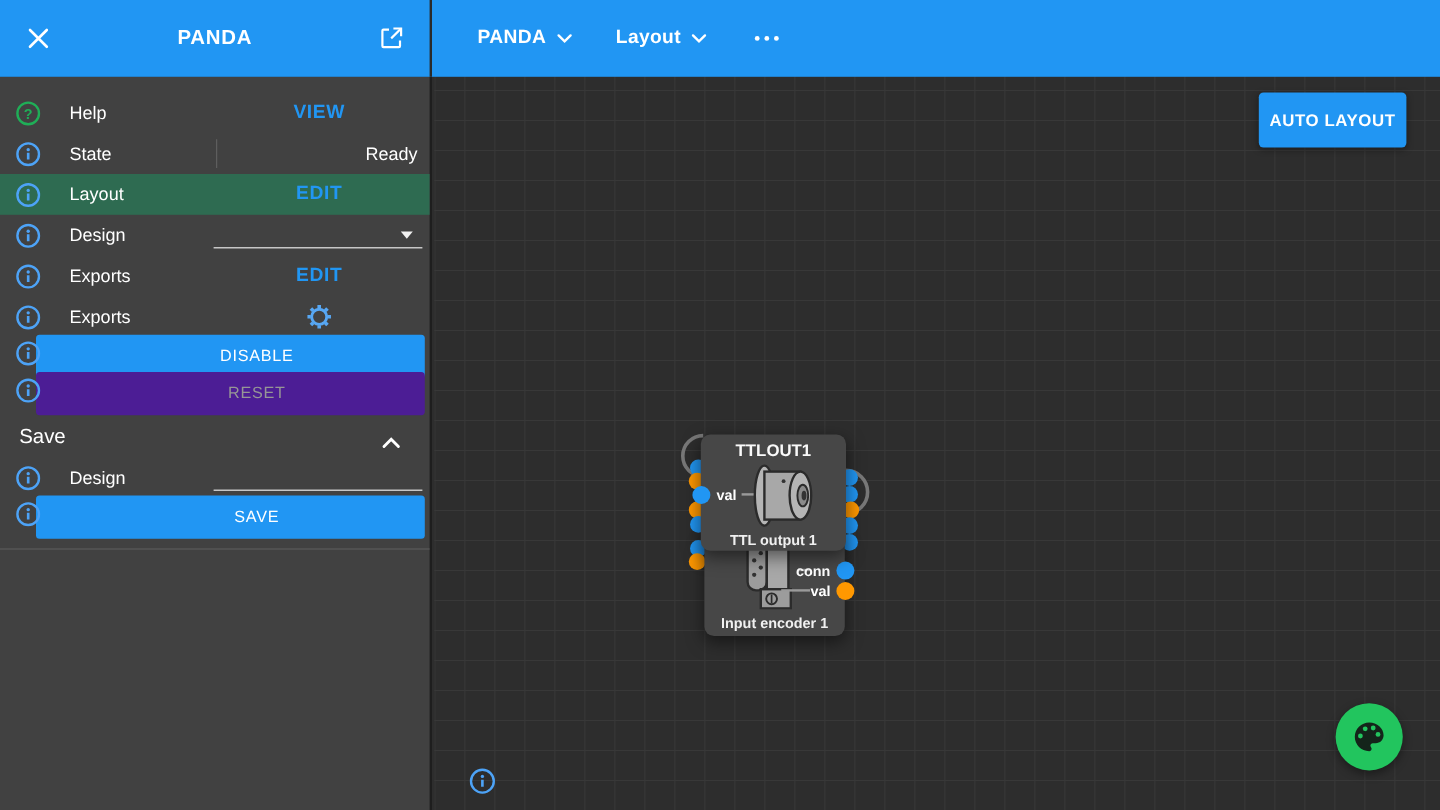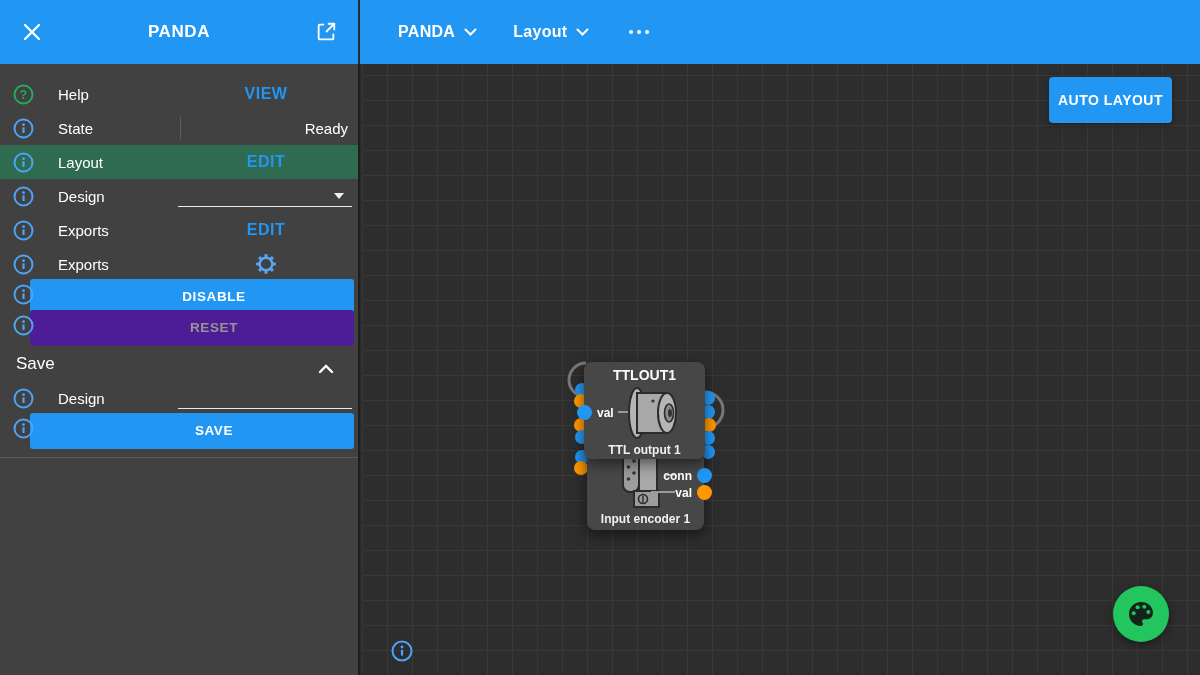--- a/index.html
+++ b/index.html
@@ -27,21 +27,21 @@
   .row .lbl { margin-left:24px; font-size:15px; color:#ffffff; }
   .row .vdiv { position:absolute; left:180px; top:5px; bottom:5px; width:1px; background:#5e5e5e; }
   .row .val { position:absolute; right:10px; font-size:15px; color:#fff; }
   .row .action { position:absolute; left:180px; width:172px; text-align:center; font-size:16px; font-weight:bold; color:#2196f3; letter-spacing:.5px; cursor:pointer; }
   .row.highlight { background:#2e6b51; }
   .row .underline { position:absolute; left:178px; right:6px; bottom:6px; border-bottom:1px solid #e8e8e8; }
   .row .dd-caret { position:absolute; right:14px; top:14px; width:0; height:0; border-left:5px solid transparent; border-right:5px solid transparent; border-top:6px solid #f0f0f0; cursor:pointer; }
   .row .center-icon { position:absolute; left:180px; width:172px; display:flex; justify-content:center; cursor:pointer; }
   .btn-row { position:relative; height:31px; display:flex; align-items:center; padding-left:30px; }
   .btn-row .cicon { position:absolute; left:13px; }
-  .pbtn { width:324px; height:36px; border:none; border-radius:3px; background:#2196f3; color:#fff; font-family:"Liberation Sans",sans-serif; font-size:13.5px; font-weight:bold; letter-spacing:.6px; cursor:pointer;padding-left:44px; }
+  .pbtn { width:324px; height:36px; border:none; border-radius:3px; background:#2196f3; color:#fff; font-family:"Liberation Sans",sans-serif; font-size:13.5px; font-weight:normal; letter-spacing:.6px; cursor:pointer;padding-left:44px; }
   .pbtn.disabled { background:#4c1d95; color:#969696; cursor:default; }
   .save-header { position:relative; height:34px; margin-top:4px; display:flex; align-items:center; padding-left:16px; font-size:17px; }
   .save-header .chev { position:absolute; right:24px; top:12px; cursor:pointer; }
   .section-divider { margin-top:11px; height:1px; background:#5c5c5c; }
 
   
   .canvas { position:absolute; left:362px; top:64px; right:0; bottom:0; background:#2d2d2d;
     background-image:
       linear-gradient(to right, #383838 1px, transparent 1px),
       linear-gradient(to bottom, #383838 1px, transparent 1px);

